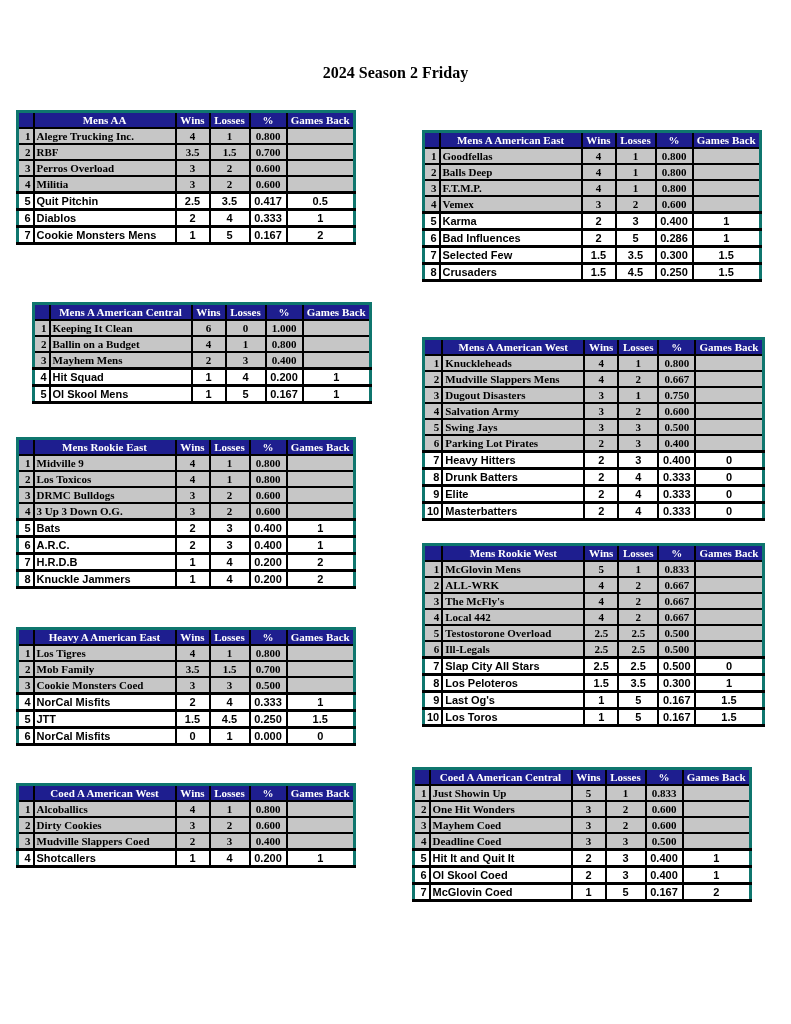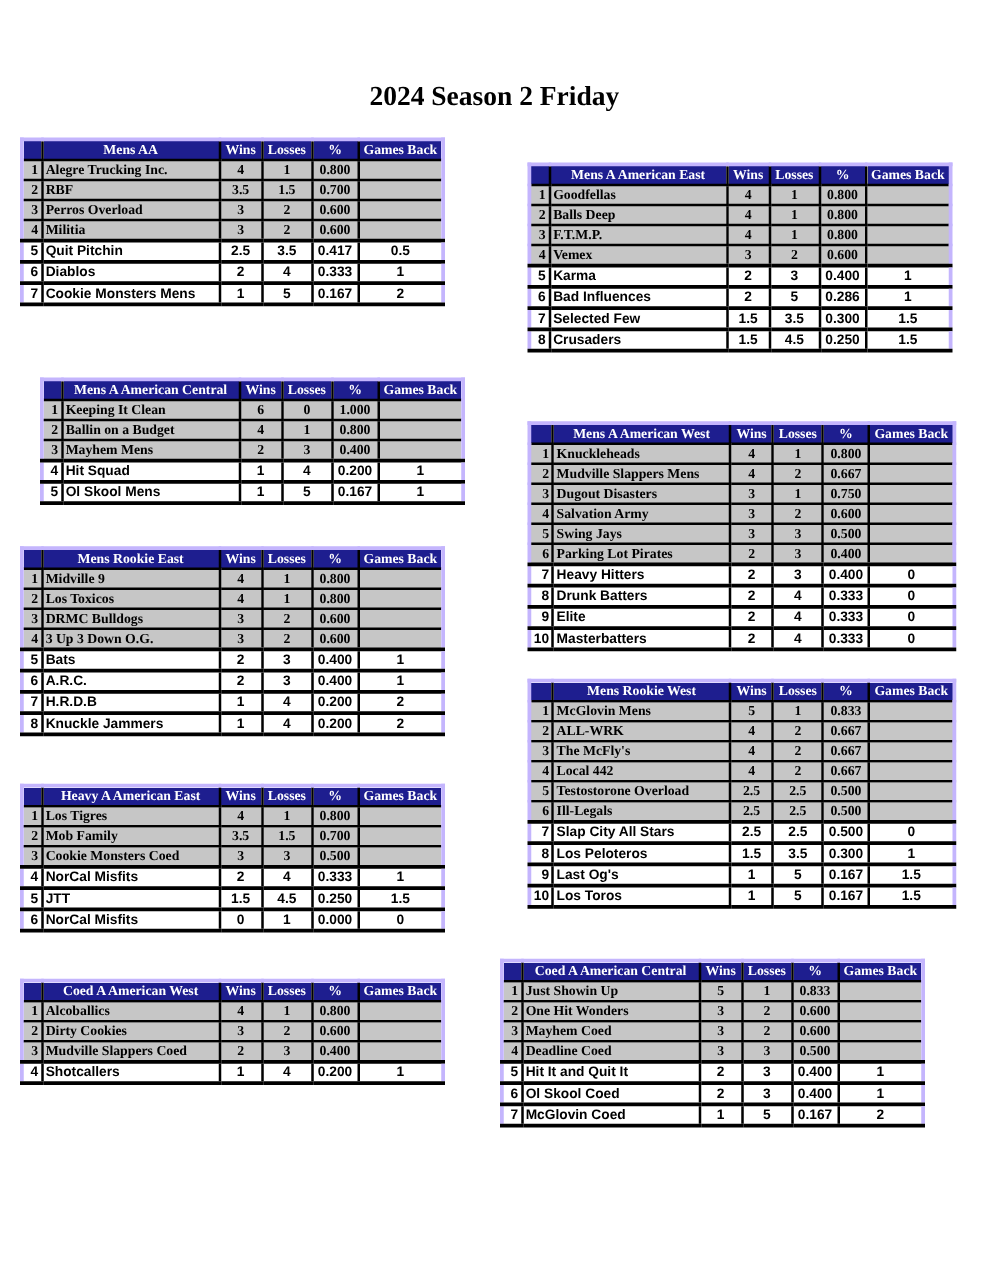--- a/index.html
+++ b/index.html
@@ -11,29 +11,29 @@
     width: 791px; height: 1024px;
     background: #ffffff;
     font-family: "Liberation Serif", serif;
     overflow: hidden;
   }
   #page-title {
     position: absolute;
     top: 64px; left: 0; width: 100%;
     text-align: center;
     font-family: "Liberation Serif", serif;
-    font-size: 22px;
+    font-size: 16px;
     font-weight: bold;
     color: #000000;
   }
   table.standings {
     position: absolute;
     border-collapse: collapse;
     table-layout: fixed;
-    border: 3px solid #c4b5fd;
+    border: 3px solid #0f766e;
     font-size: 11px;
   }
   table.standings th, table.standings td {
     border: 2px solid #000000;
     height: 14px;
     padding: 0 2px;
     overflow: hidden;
     white-space: nowrap;
     line-height: 14px;
   }
@@ -701,21 +701,21 @@
           <tr class="white">
             <td class="rank">10</td>
             <td class="team">Los Toros</td>
             <td class="num">1</td>
             <td class="num">5</td>
             <td class="num">0.167</td>
             <td class="num">1.5</td>
           </tr>
         </tbody>
       </table>
-      <table class="standings" style="left: 400px; top: 767px; padding-left: 10px;">
+      <table class="standings" style="left: 412px; top: 767px; padding-left: 10px;">
         <colgroup>
           <col style="width: 16px;">
           <col style="width: 142px;">
           <col style="width: 34px;">
           <col style="width: 40px;">
           <col style="width: 37px;">
           <col style="width: 68px;">
         </colgroup>
         <thead>
           <tr>

